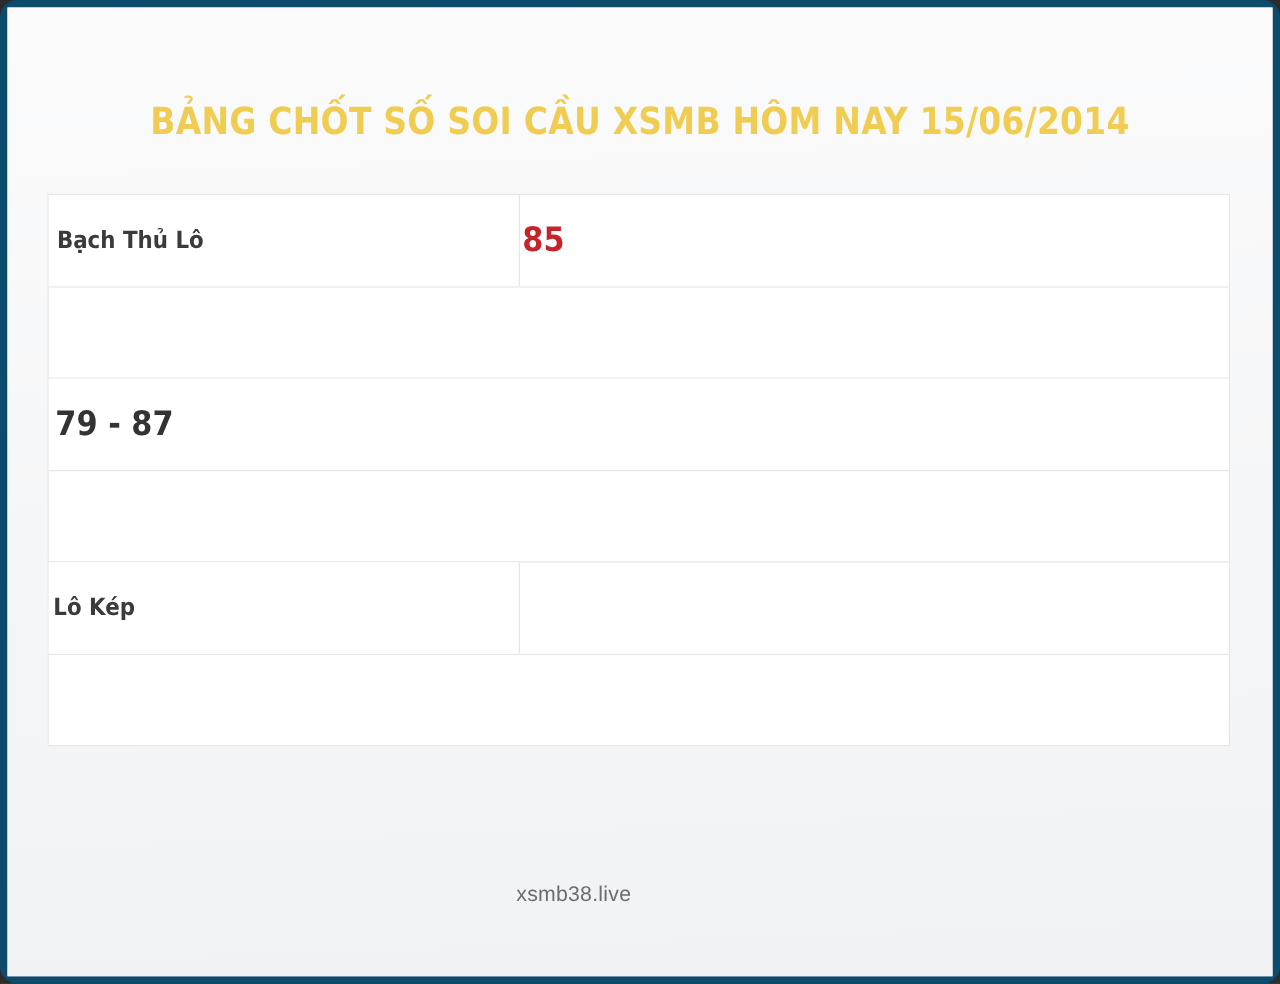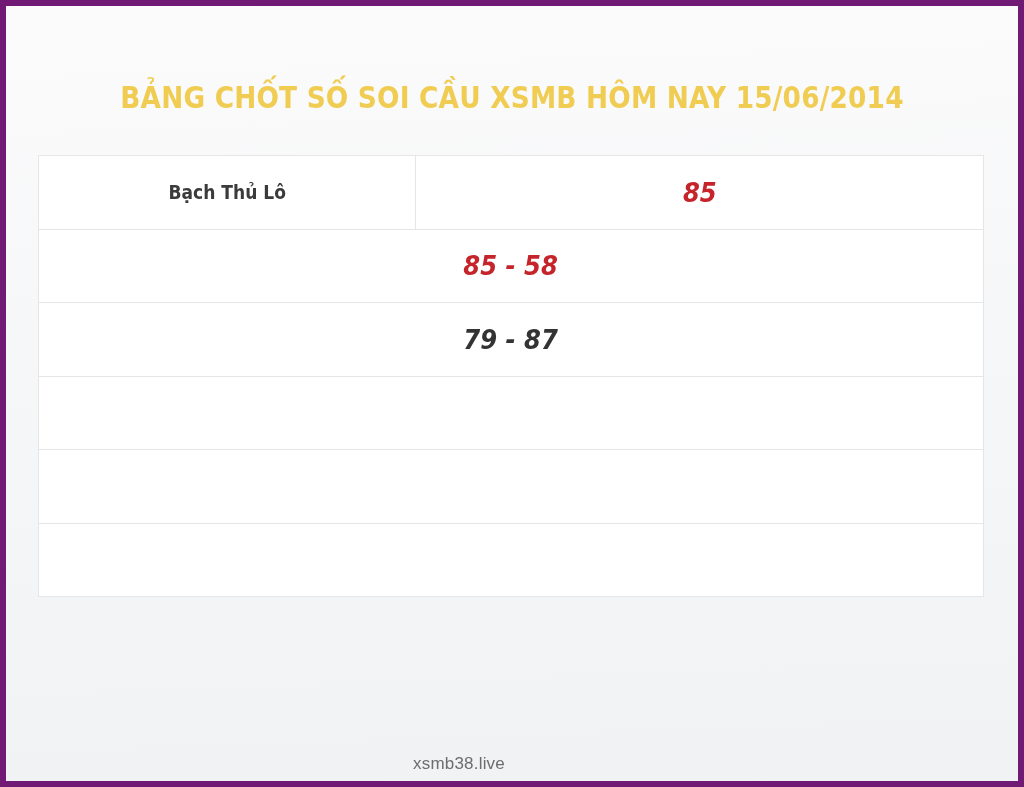--- a/index.html
+++ b/index.html
@@ -14,22 +14,23 @@
     overflow: hidden;
     font-family: "Liberation Sans", "DejaVu Sans", sans-serif;
   }
 
   
   .frame {
     position: absolute;
     left: 0; top: 0;
     width: 1024px;
     height: 787px;
-    background: #701a75;
+    background: #0c4a6e;
     box-sizing: border-box;
+    border-radius: 14px;
   }
 
   
   .card {
     position: absolute;
     left: 6px;
     top: 6px;
     width: 1012px;
     height: 775px;
     background: #f6f7f8;
@@ -70,33 +71,32 @@
   .row {
     display: flex;
     width: 100%;
     height: 73.5px;
     border-bottom: 1px solid #e6e6e6;
     box-sizing: border-box;
   }
   .cell {
     display: flex;
     align-items: center;
-    justify-content: center;
+    justify-content: flex-start;
     box-sizing: border-box;
     background: #ffffff;
     overflow: hidden;
   }
   .cell-label {
     width: 377px;
     flex: 0 0 377px;
     border-right: 1px solid #e6e6e6;
   }
   .cell-value {
     flex: 1 1 auto;
-    font-style: italic;
   }
 
   .label-text {
     color: #3b3b3b;
     font-family: "DejaVu Sans", "Liberation Sans", sans-serif;
     font-size: 19px;
     font-weight: bold;
     white-space: nowrap;
     transform: scaleX(0.9);
     transform-origin: center center;
@@ -120,21 +120,20 @@
     left: 0;
     top: 700px;
     width: 906px;
     text-align: center;
     color: #6d6d6d;
     font-family: "Liberation Sans", "DejaVu Sans", sans-serif;
     font-size: 17px;
     font-weight: normal;
     letter-spacing: 0.2px;
     white-space: nowrap;
-    margin-top: 48px;
   }
 </style>
 </head>
 <body>
 
 <div class="frame">
   <div class="card">
 
     <div class="title">BẢNG CHỐT SỐ SOI CẦU XSMB HÔM NAY 15/06/2014</div>
 
@@ -142,32 +141,32 @@
 
     <div class="row">
           <div class="cell cell-label">
             <span class="label-text">Bạch Thủ Lô</span>
           </div>
           <div class="cell cell-value">
             <span class="value-text accent">85</span>
           </div>
         </div>
         <div class="row">
-          <div class="cell cell-value">
-            <span class="value-text accent">85 - 58</span>
-          </div>
         </div>
         <div class="row">
           <div class="cell cell-value">
             <span class="value-text">79 - 87</span>
           </div>
         </div>
         <div class="row">
         </div>
         <div class="row">
+          <div class="cell cell-label">
+            <span class="label-text">Lô Kép</span>
+          </div>
         </div>
         <div class="row">
         </div>
       </div>
 
     <div class="footer">xsmb38.live</div>
 
   </div>
 </div>
 

